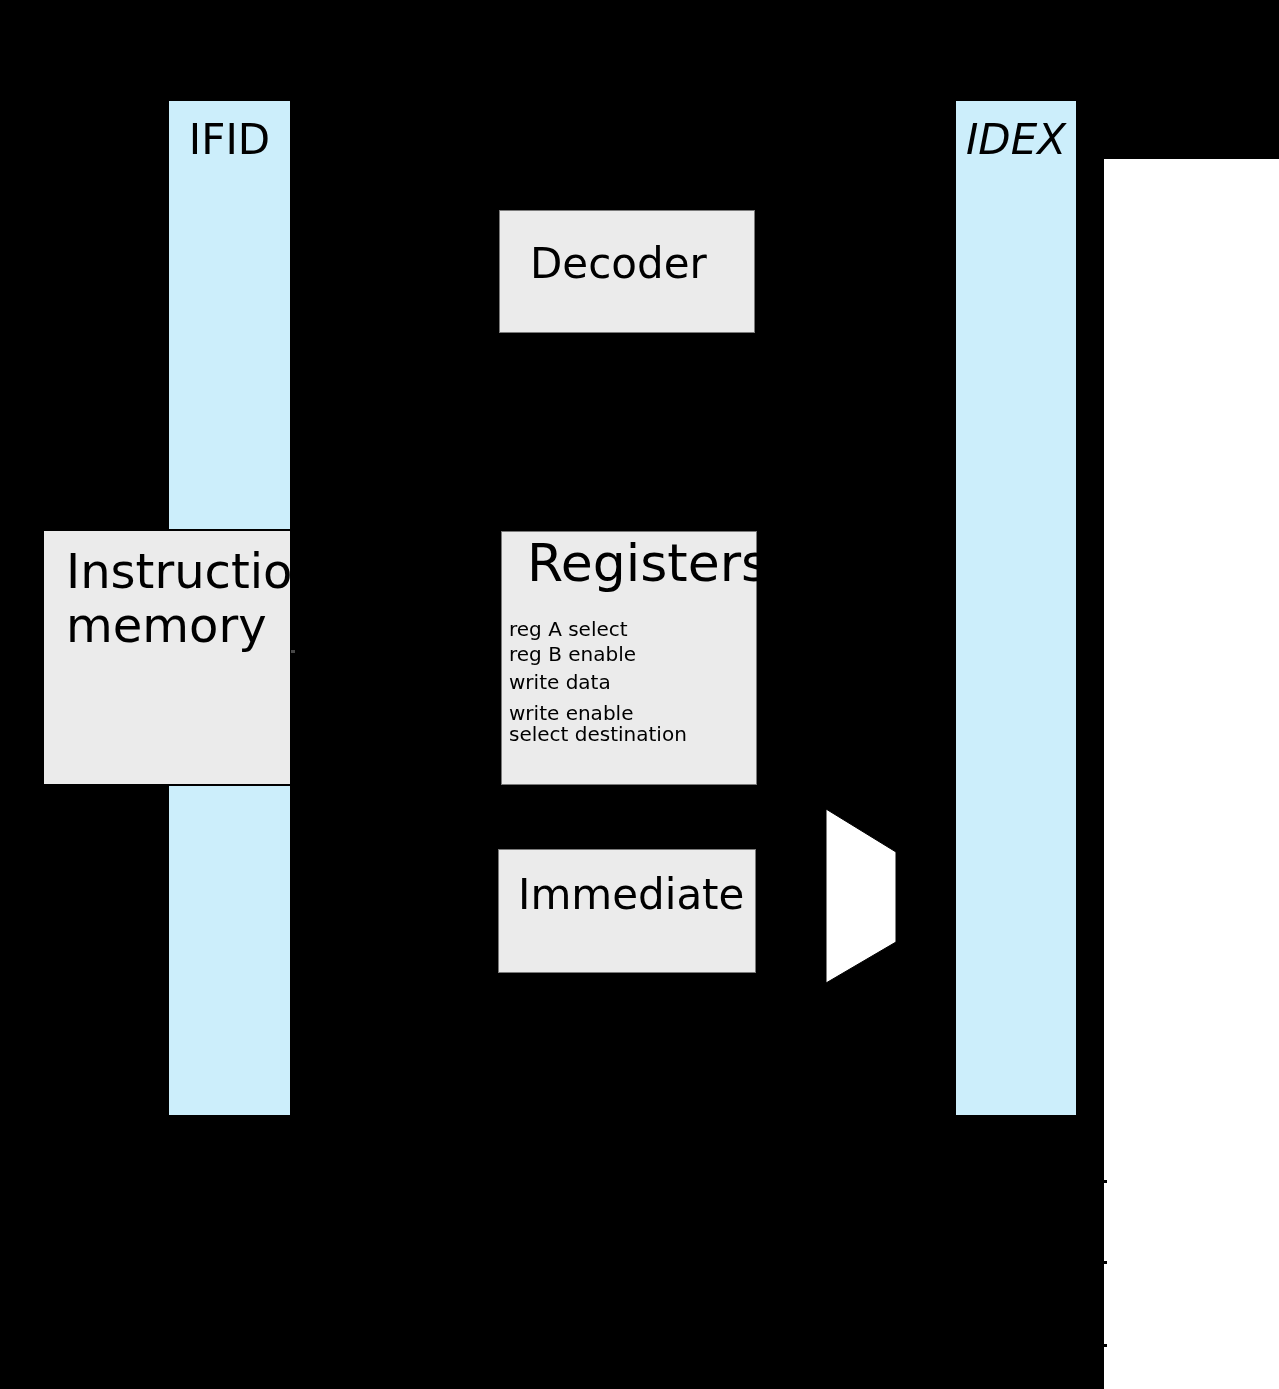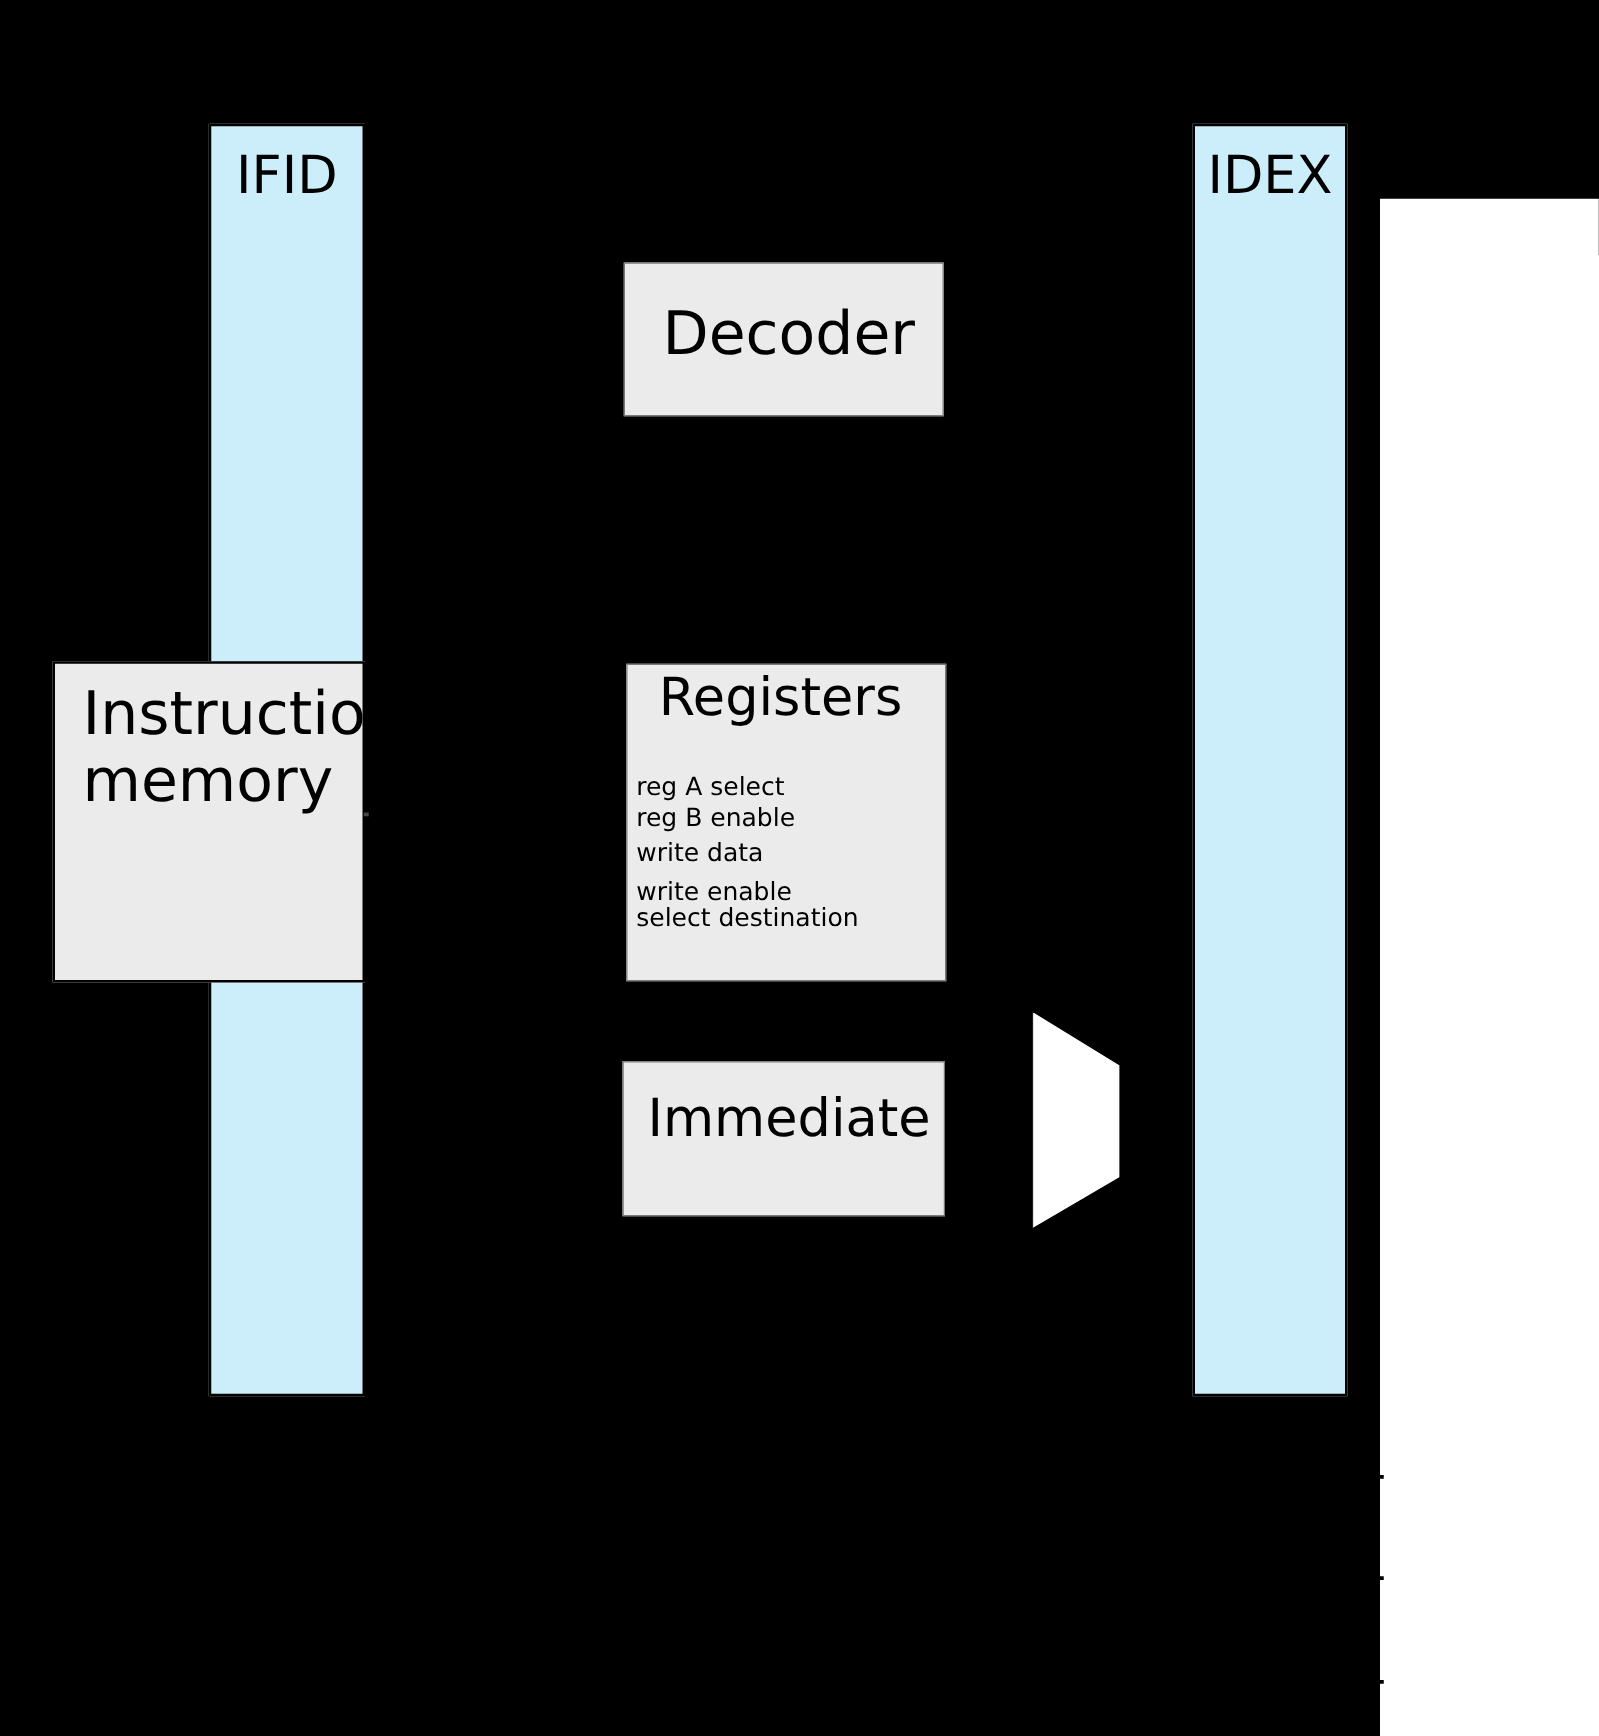--- a/index.html
+++ b/index.html
@@ -30,21 +30,21 @@
   .bar {
     position: absolute;
     top: 99px;
     height: 1018px;
     background: #cceefb;
     border: 2px solid #000000;
     box-sizing: border-box;
     text-align: center;
   }
   .bar.ifid { left: 127px; width: 125px; }
-  .bar.idex { left: 914px; width: 124px; }
+  .bar.idex { left: 914px; width: 124px; font-style: italic; }
   .bar-label {
     display: inline-block;
     margin-top: 16px;
     font-size: 42px;
     line-height: 1.1;
     color: #000;
   }
   
   .box {
     position: absolute;
@@ -60,34 +60,34 @@
     border: 2px solid #000000;
     font-size: 48px;
     line-height: 1.12;
     padding: 14px 10px 0 22px;
   }
   .box.decoder {
     left: 459px;
     top: 210px;
     width: 256px;
     height: 123px;
-    font-size: 48px;
+    font-size: 42px;
     padding: 28px 0 0 30px;
   }
   .box.registers {
     left: 461px;
     top: 531px;
     width: 256px;
     height: 254px;
   }
   .registers-title {
     position: absolute;
     left: 25px;
     top: 2px;
-    font-size: 42px;
+    font-size: 52px;
     line-height: 1.15;
   }
   .port {
     position: absolute;
     left: 7px;
     font-size: 20px;
     line-height: 1.1;
     white-space: nowrap;
   }
   .port.reg-a    { top: 86px; }

